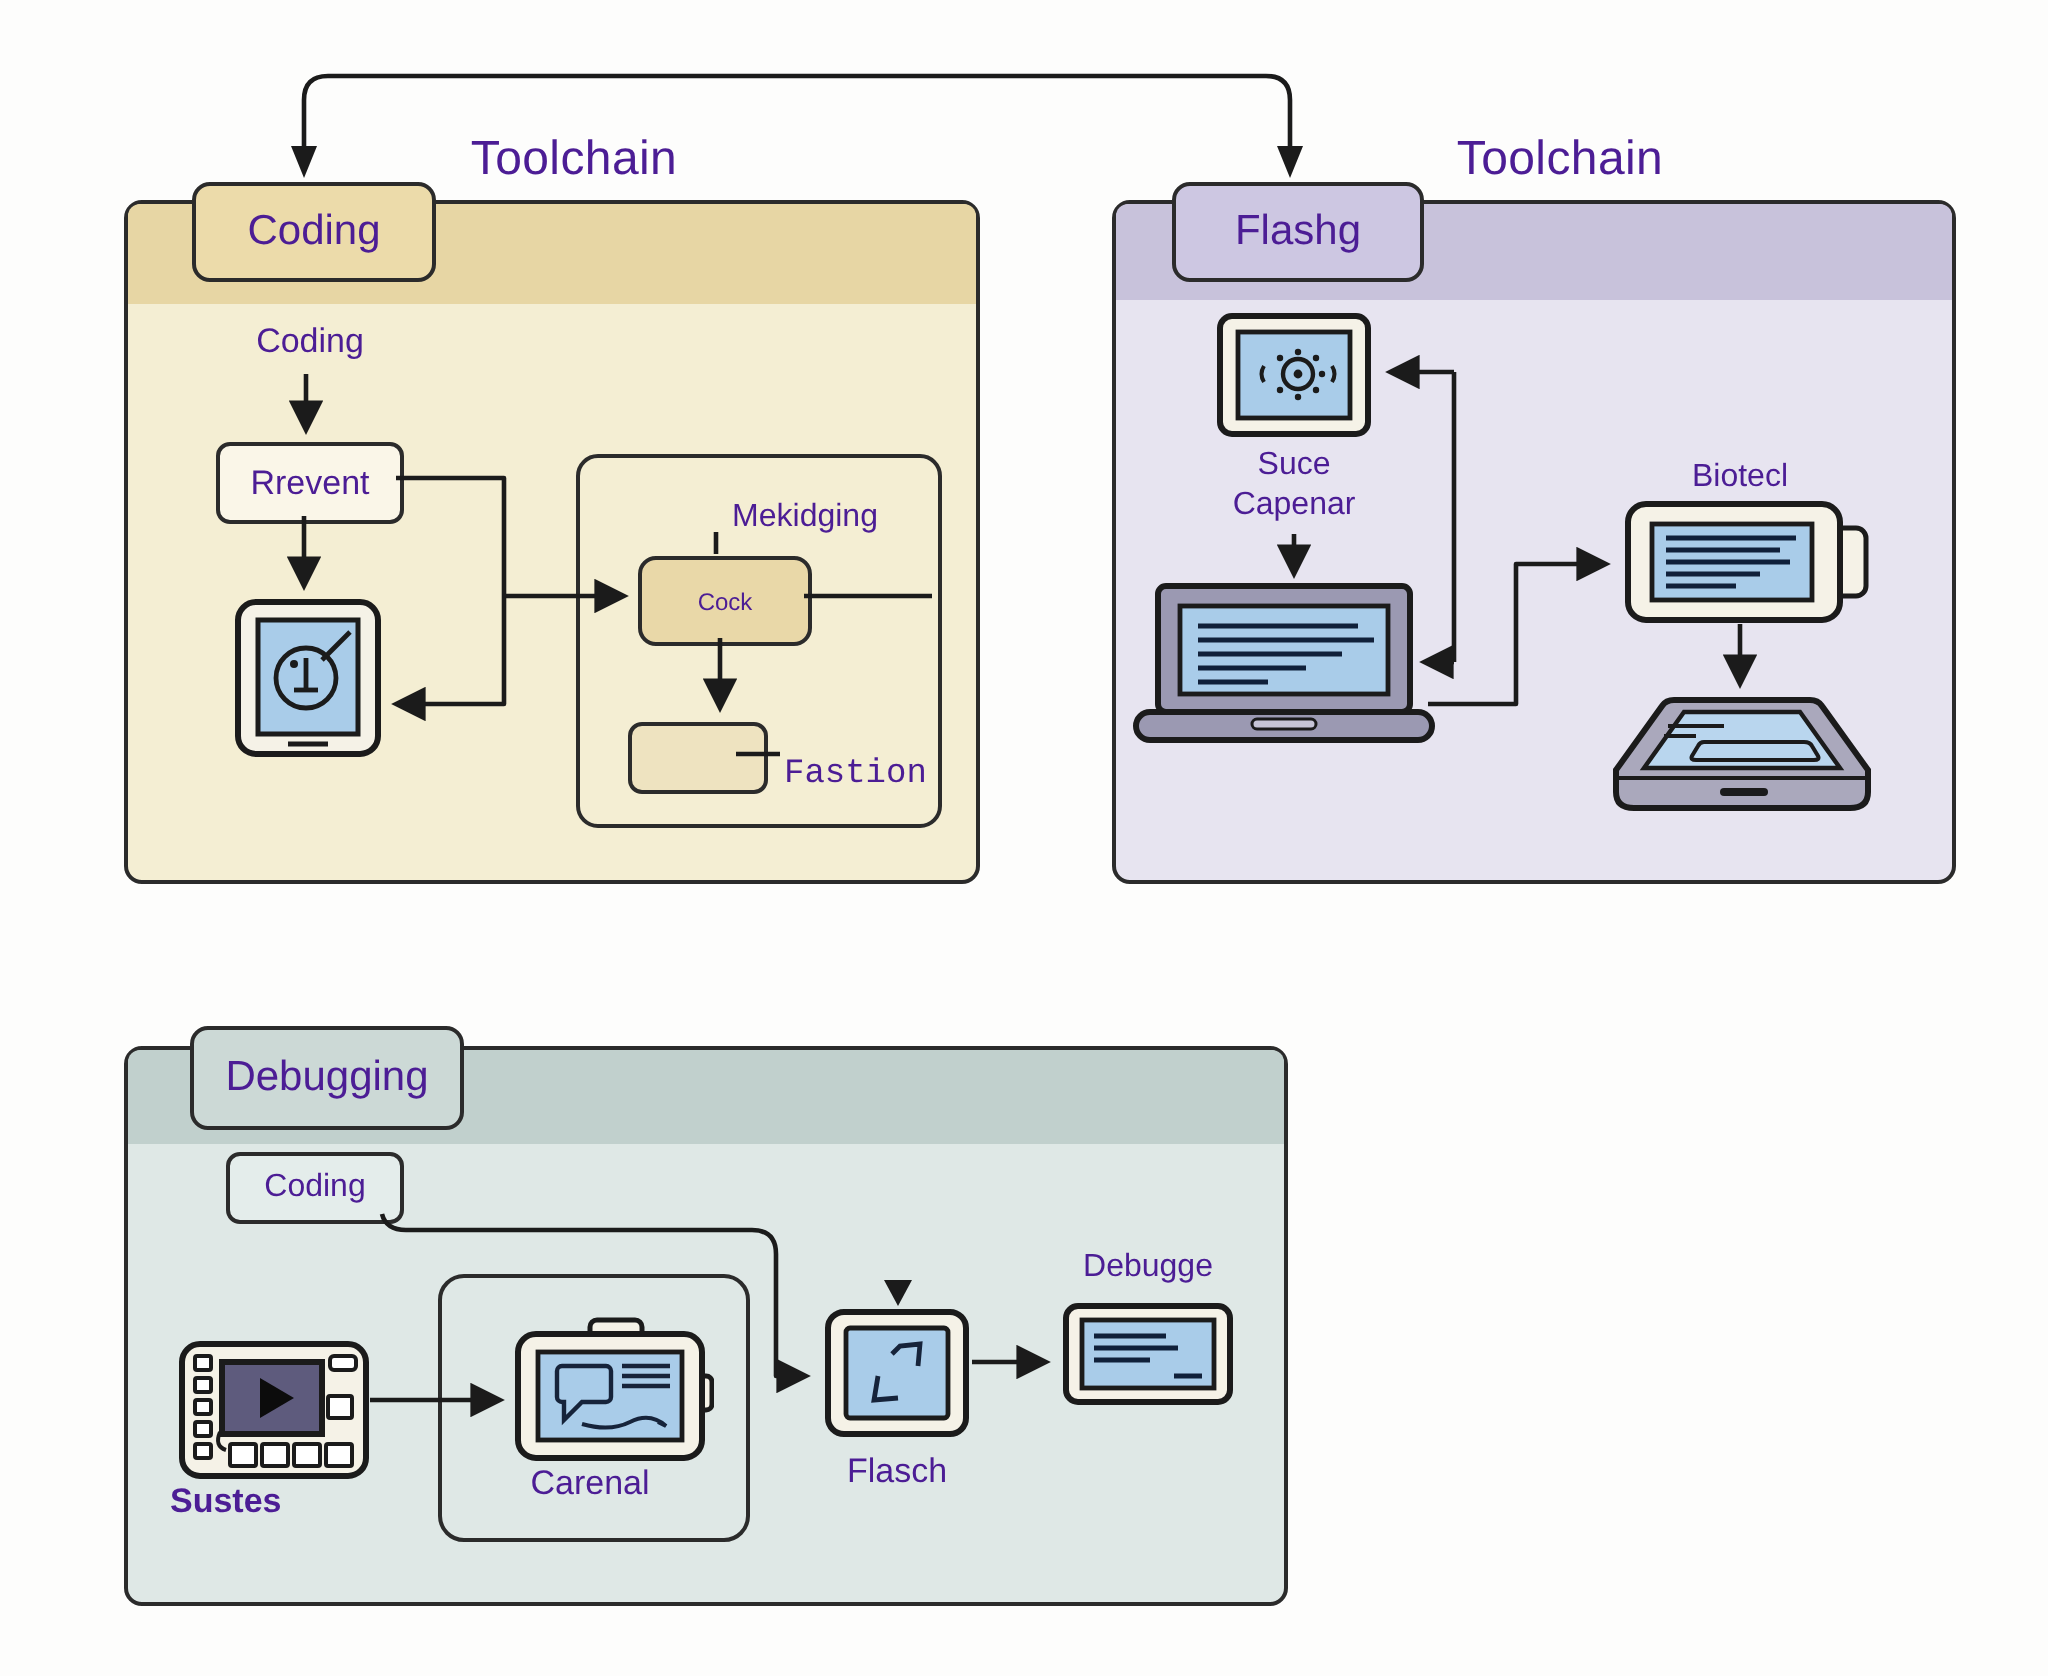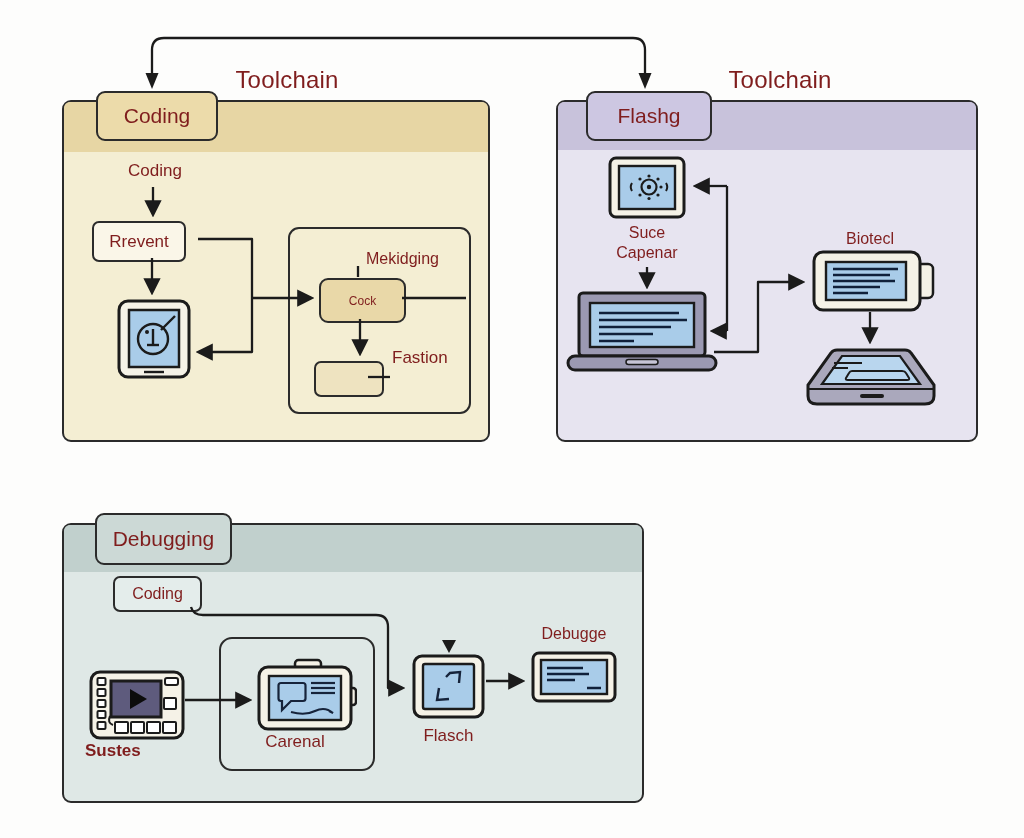--- a/index.html
+++ b/index.html
@@ -1,18 +1,18 @@
 <!DOCTYPE html>
 <html><head>
 <meta charset="utf-8">
 <style>
   html,body{margin:0;padding:0;background:#ffffff;}
   #stage{
     position:relative;width:1024px;height:838px;background:#fdfdfc;
-    font-family:"Liberation Sans", sans-serif;color:#7f1d1d;overflow:hidden;
+    font-family:"Liberation Sans", sans-serif;color:#4c1d95;overflow:hidden;
   }
   .panel{position:absolute;border:2.4px solid #2b2b2b;border-radius:9px;z-index:1;}
   .panel .band{position:absolute;left:0;right:0;top:0;border-radius:6px 6px 0 0;}
   .tab{
     position:absolute;z-index:3;border:2.4px solid #2b2b2b;border-radius:9px;
     display:flex;align-items:center;justify-content:center;font-size:21px;
   }
   .title{position:absolute;z-index:3;font-size:24px;text-align:center;letter-spacing:.2px;}
   .lbl{position:absolute;z-index:3;font-size:16px;text-align:center;line-height:1.25;}
   .node{
@@ -30,40 +30,40 @@
 <div id="stage">
 
   <div class="panel" style="left:62px;top:100px;width:424px;height:338px;background:#f4eed3;">
     <div class="band" style="height:50px;background:#e7d6a4;"></div>
   </div>
   <div class="title" style="left:187px;top:66px;width:200px;">Toolchain</div>
   <div class="tab" style="left:96px;top:91px;width:118px;height:46px;background:#ecdbaa;">Coding</div>
 
   <div class="lbl" style="left:110px;top:160px;width:90px;font-size:17px;">Coding</div>
 
-  <div class="node" style="left:92px;top:221px;width:90px;height:37px;background:#faf6e8;">Rrevent</div>
+  <div class="node" style="left:108px;top:221px;width:90px;height:37px;background:#faf6e8;">Rrevent</div>
 
   <div class="icon" style="left:117px;top:299px;">
     <svg width="74" height="80" viewBox="0 0 74 80">
       <rect x="2" y="2" width="70" height="76" rx="9" fill="#f5f2e7" stroke="#1b1b1b" stroke-width="3"></rect>
       <rect x="12" y="11" width="50" height="57" fill="#a9cce9" stroke="#1b1b1b" stroke-width="2.5"></rect>
       <circle cx="36" cy="40" r="15" fill="none" stroke="#1b1b1b" stroke-width="2.4"></circle>
       <line x1="44" y1="31" x2="58" y2="17" stroke="#1b1b1b" stroke-width="2.4"></line>
       <line x1="36" y1="30" x2="36" y2="45" stroke="#1b1b1b" stroke-width="2.4"></line>
       <line x1="30" y1="46" x2="42" y2="46" stroke="#1b1b1b" stroke-width="2.4"></line>
       <circle cx="30" cy="33" r="2" fill="#1b1b1b"></circle>
       <line x1="27" y1="73" x2="47" y2="73" stroke="#1b1b1b" stroke-width="2.4"></line>
     </svg>
   </div>
 
   <div class="groupbox" style="left:288px;top:227px;width:179px;height:183px;"></div>
   <div class="lbl" style="left:340px;top:249px;width:125px;">Mekidging</div>
   <div class="node" style="left:319px;top:278px;width:83px;height:41px;background:#e9d8a8;border-radius:9px;font-size:12px;">Cock</div>
   <div class="node" style="left:314px;top:361px;width:66px;height:32px;background:#eee3c0;"></div>
-  <div class="lbl" style="left:392px;top:347px;width:70px;text-align:left;font-size:17px;">Fastion</div>
+  <div class="lbl" style="left:392px;top:377px;width:70px;text-align:left;font-size:17px;font-family:Liberation Mono, monospace;">Fastion</div>
 
   <div class="panel" style="left:556px;top:100px;width:418px;height:338px;background:#e7e4f0;">
     <div class="band" style="height:48px;background:#c8c2db;"></div>
   </div>
   <div class="title" style="left:680px;top:66px;width:200px;">Toolchain</div>
   <div class="tab" style="left:586px;top:91px;width:122px;height:46px;background:#cdc7e2;">Flashg</div>
 
   <div class="icon" style="left:608px;top:156px;">
     <svg width="78" height="63" viewBox="0 0 78 63">
       <rect x="2" y="2" width="74" height="59" rx="6" fill="#f5f2e7" stroke="#1b1b1b" stroke-width="3"></rect>

